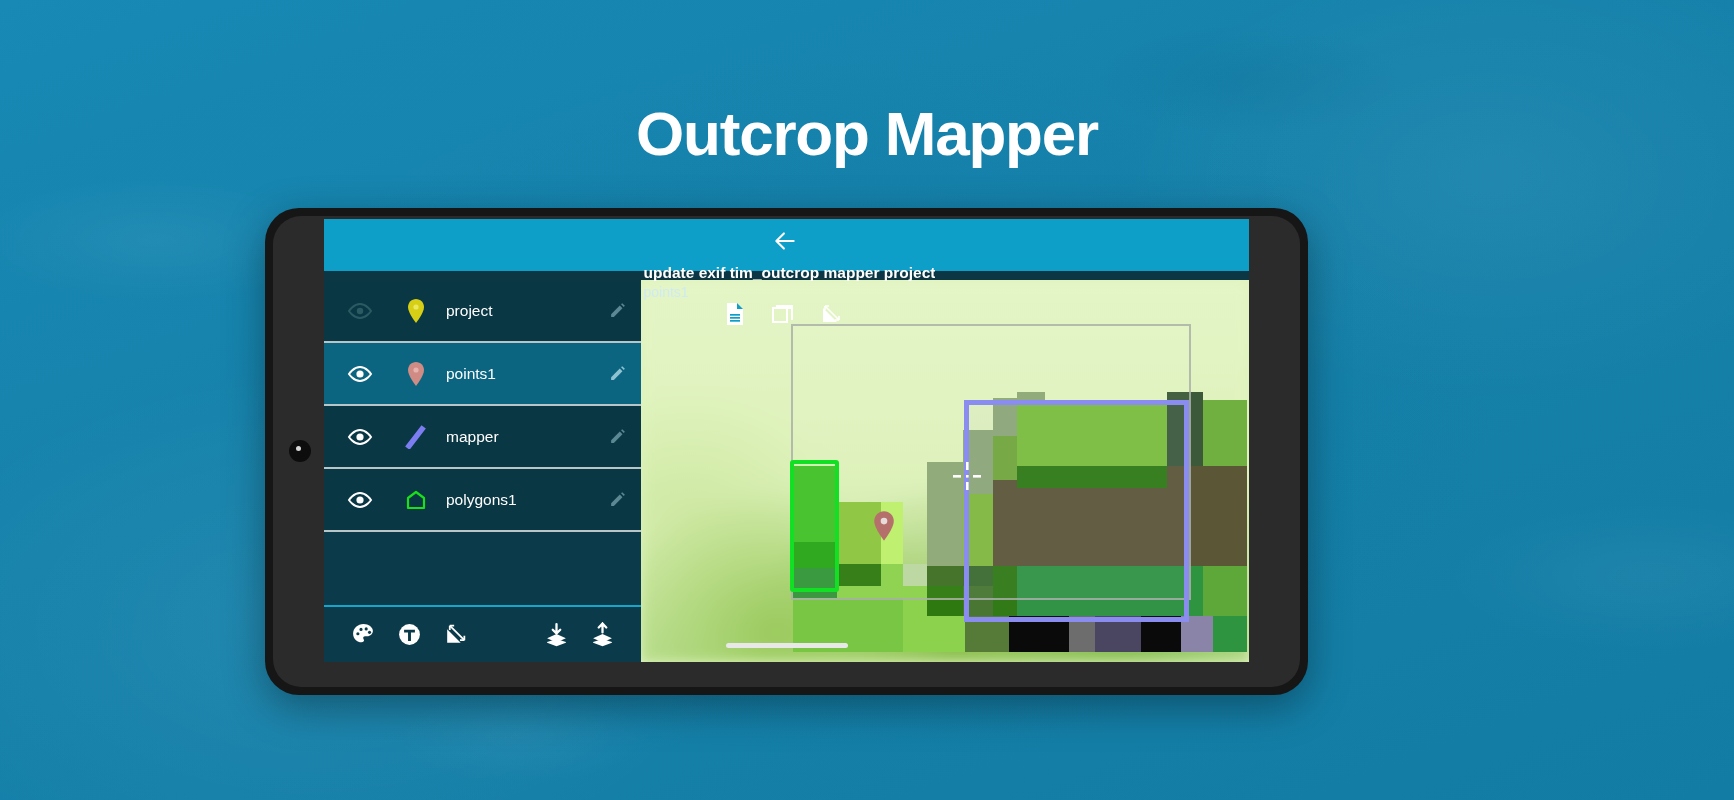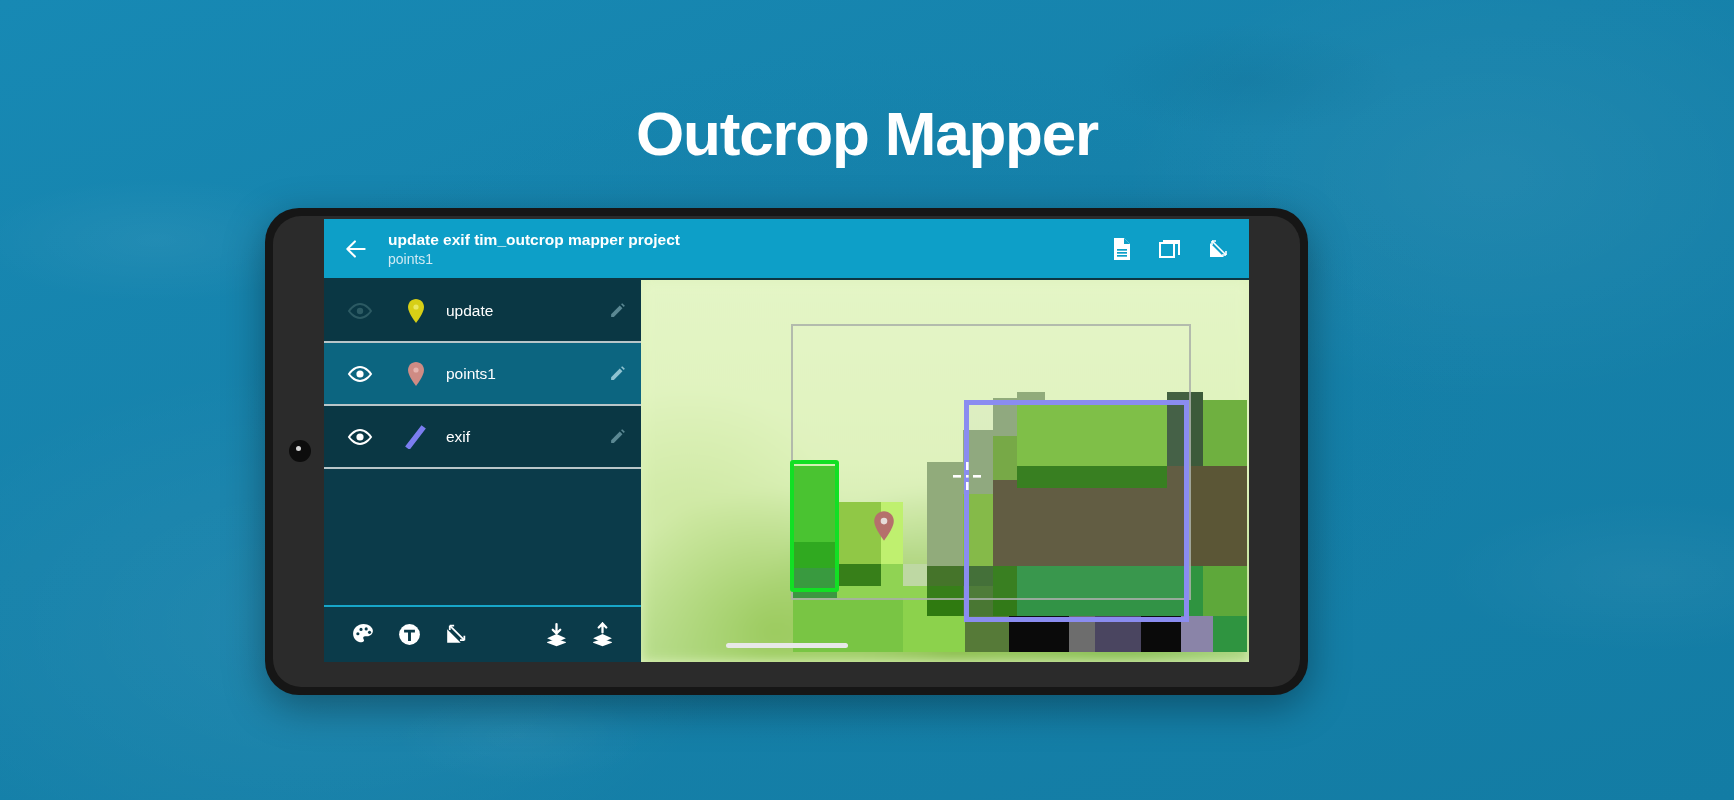--- a/index.html
+++ b/index.html
@@ -73,25 +73,26 @@
     background:#d8d8d8;
   }
   .gesture-bar{
     position:absolute; left:50%; transform:translateX(-50%);
     bottom:14px; width:122px; height:5px; border-radius:3px;
     background:#e8e8e8; z-index:20;
   }
 
   
   .appbar{
-    position:absolute; left:0; top:0; right:0; height:59px;
+    position:absolute; left:0; top:0; right:0; height:52px;
     background:#0d9fc8;
     display:flex; align-items:center;
     padding:0 14px 0 10px;
     z-index:8;
+    flex-direction:column;
   }
   .back-btn{ width:44px; height:44px; display:flex; align-items:center; justify-content:center; flex:none; }
   .titles{ flex:1; margin-left:10px; min-width:0; }
   .app-title{
     color:#ffffff; font-size:15.5px; font-weight:bold;
     white-space:nowrap; overflow:hidden; text-overflow:ellipsis;
     line-height:19px;
   }
   .app-subtitle{
     color:#cfeaf3; font-size:14px; line-height:18px; margin-top:1px;
@@ -241,21 +242,21 @@
                 <path d="M13 2C6.5 2 2 9 2 9s4.5 7 11 7 11-7 11-7-4.5-7-11-7z" fill="none" stroke="#2c5a63" stroke-width="2"></path>
                 <circle cx="13" cy="9" r="3.2" fill="#2c5a63"></circle>
               </svg>
             </div>
             <div class="sym-cell">
               <svg width="18" height="24" viewBox="0 0 18 24">
                 <path d="M9 0C4.6 0 1 3.6 1 8c0 6 8 16 8 16s8-10 8-16c0-4.4-3.6-8-8-8z" fill="#d7cf16"></path>
                 <circle cx="9" cy="8" r="2.6" fill="#eae85f"></circle>
               </svg>
             </div>
-            <div class="layer-name">update</div>
+            <div class="layer-name">project</div>
             <div class="edit-cell">
               <svg width="17" height="17" viewBox="0 0 24 24">
                 <path d="M3 17.2V21h3.8L19 8.8l-3.8-3.8z" fill="#5b8893"></path>
                 <path d="M20.8 7l-3.8-3.8 1.6-1.6 3.8 3.8z" fill="#5b8893"></path>
               </svg>
             </div>
           </div>
 
           <div class="layer-row selected">
             <div class="eye-cell">
@@ -284,30 +285,50 @@
               <svg width="26" height="18" viewBox="0 0 26 18">
                 <path d="M13 2C6.5 2 2 9 2 9s4.5 7 11 7 11-7 11-7-4.5-7-11-7z" fill="none" stroke="#ffffff" stroke-width="2"></path>
                 <circle cx="13" cy="9" r="3.6" fill="#ffffff"></circle>
               </svg>
             </div>
             <div class="sym-cell">
               <svg width="22" height="24" viewBox="0 0 22 24">
                 <path d="M4 21L17 4" stroke="#7b7df0" stroke-width="5.5" stroke-linecap="square"></path>
               </svg>
             </div>
-            <div class="layer-name">exif</div>
+            <div class="layer-name">mapper</div>
             <div class="edit-cell">
               <svg width="17" height="17" viewBox="0 0 24 24">
                 <path d="M3 17.2V21h3.8L19 8.8l-3.8-3.8z" fill="#5b8893"></path>
                 <path d="M20.8 7l-3.8-3.8 1.6-1.6 3.8 3.8z" fill="#5b8893"></path>
               </svg>
             </div>
           </div>
 
 
+          <div class="layer-row">
+            <div class="eye-cell">
+              <svg width="26" height="18" viewBox="0 0 26 18">
+                <path d="M13 2C6.5 2 2 9 2 9s4.5 7 11 7 11-7 11-7-4.5-7-11-7z" fill="none" stroke="#ffffff" stroke-width="2"></path>
+                <circle cx="13" cy="9" r="3.6" fill="#ffffff"></circle>
+              </svg>
+            </div>
+            <div class="sym-cell">
+              <svg width="22" height="22" viewBox="0 0 22 22">
+                <path d="M3 19V9l8-6 8 6v10z" fill="none" stroke="#1ae019" stroke-width="2.2" stroke-linejoin="round"></path>
+              </svg>
+            </div>
+            <div class="layer-name">polygons1</div>
+            <div class="edit-cell">
+              <svg width="17" height="17" viewBox="0 0 24 24">
+                <path d="M3 17.2V21h3.8L19 8.8l-3.8-3.8z" fill="#5b8893"></path>
+                <path d="M20.8 7l-3.8-3.8 1.6-1.6 3.8 3.8z" fill="#5b8893"></path>
+              </svg>
+            </div>
+          </div>
 
         </div>
 
         <div class="tool-bar">
           <div class="tool-btn">
             <svg width="25" height="25" viewBox="0 0 24 24">
               <path d="M12 2C6.5 2 2 6.1 2 11.2c0 5 4.1 8.2 8.1 8.2 1.8 0 2.4-1 2.4-1.9 0-.9-.8-1.3-.8-2.2 0-.9.7-1.6 1.7-1.6h2.1c3.1 0 5.5-2.3 5.5-5.3C21 5.3 17 2 12 2z" fill="#ffffff"></path>
               <circle cx="6.6" cy="11.3" r="1.5" fill="#0b3b4a"></circle>
               <circle cx="9.6" cy="7.1" r="1.5" fill="#0b3b4a"></circle>
               <circle cx="14.6" cy="6.6" r="1.5" fill="#0b3b4a"></circle>

